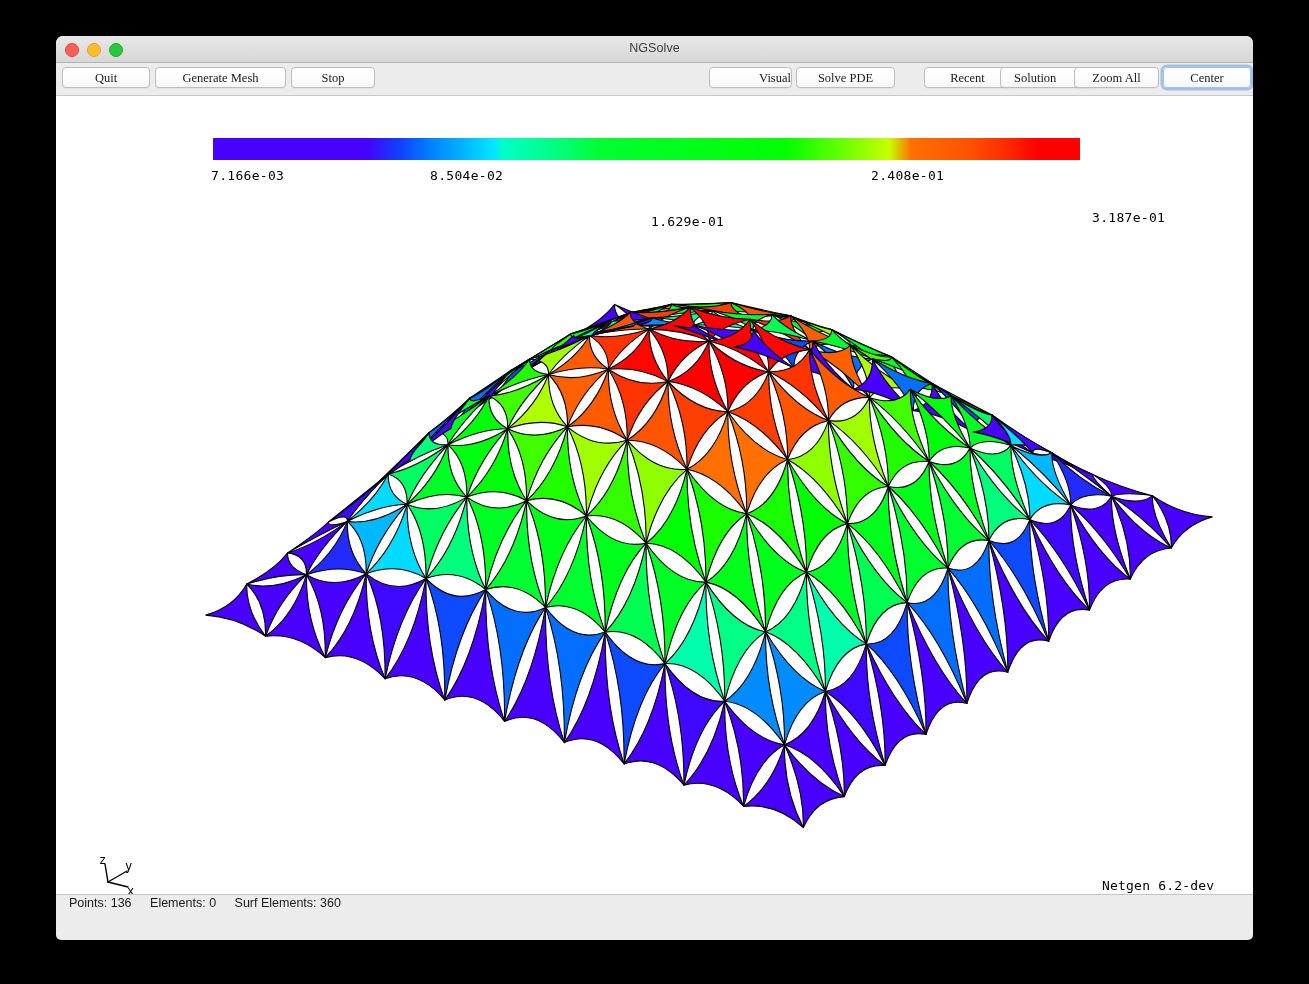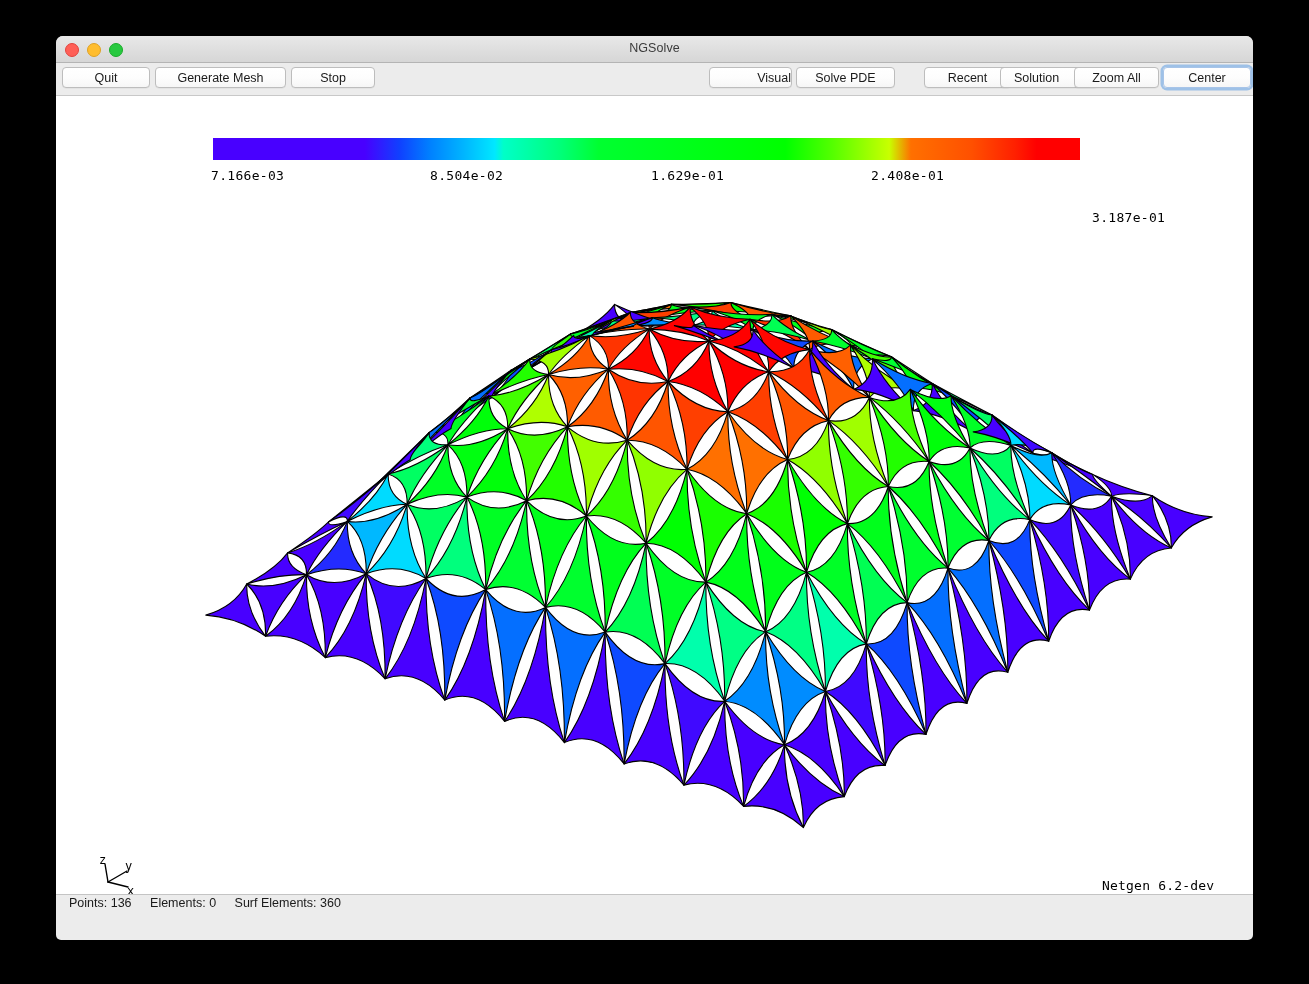--- a/index.html
+++ b/index.html
@@ -76,21 +76,21 @@
     top: 4px;
     height: 21px;
     line-height: 21px;
     background: linear-gradient(to bottom, #ffffff 0%, #fdfdfd 50%, #f6f6f6 100%);
     border: 1px solid #bdbdbd;
     border-radius: 4px;
     font-size: 12.5px;
     color: #1a1a1a;
     text-align: center;
     box-sizing: border-box;
-    font-family: Liberation Sans, sans-serif;
+    font-family: Liberation Serif, serif;
     box-shadow: 0 0.5px 0.5px rgba(0,0,0,0.07);
     cursor: default;
     user-select: none;
     white-space: nowrap;
   }
   .btn.focused {
     border: 1px solid #a7c4e8;
     box-shadow: 0 0 0 2.5px rgba(94,158,228,0.55);
   }
   
@@ -152,21 +152,21 @@
     position: absolute;
     top: 72px;
     font-family: "DejaVu Sans Mono", "Liberation Mono", monospace;
     font-size: 13px;
     color: #000;
     white-space: nowrap;
     letter-spacing: 0.3px;
   }
   #cb-label-0 { left: 155px; }
   #cb-label-1 { left: 374px; }
-  #cb-label-2 { left: 595px; }
+  #cb-label-2 { left: 595px; margin-top: 46px; }
   #cb-label-3 { left: 815px; }
   #cb-label-4 { left: 1036px; margin-top: 42px; }
 
   
   #mesh-svg {
     position: absolute;
     left: 0;
     top: 0;
     width: 1197px;
     height: 798px;

